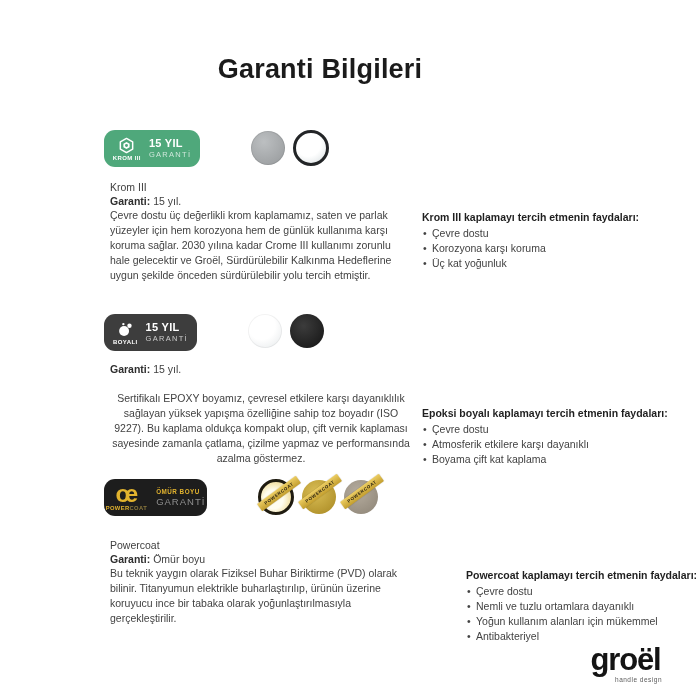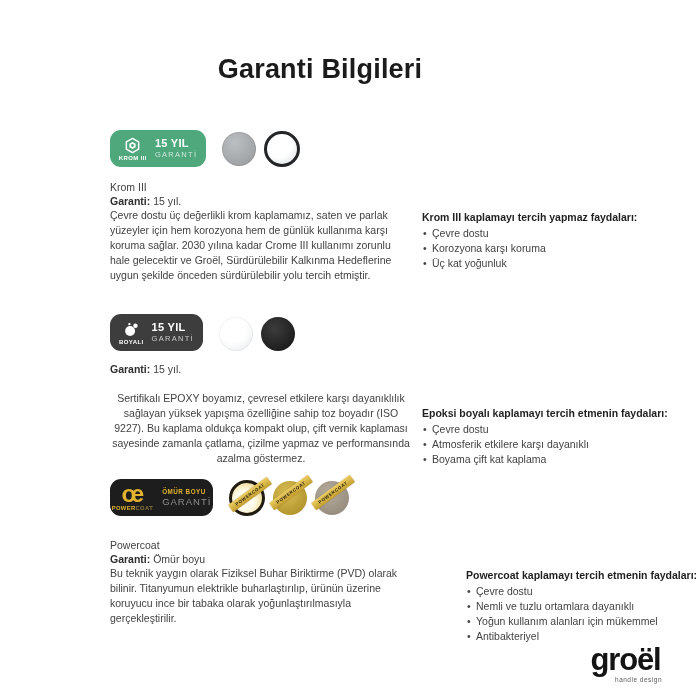--- a/index.html
+++ b/index.html
@@ -3,21 +3,21 @@
 <meta charset="utf-8">
 <style>
   * { margin:0; padding:0; box-sizing:border-box; }
   html,body { width:700px; height:700px; background:#ffffff; font-family:"Liberation Sans", sans-serif; }
   .page { position:relative; width:700px; height:700px; background:#fff; overflow:hidden; }
 
   .title { position:absolute; top:54px; left:0; width:640px; text-align:center;
            font-size:27px; font-weight:800; color:#1b1b1b; letter-spacing:0.2px; }
 
   
-  .badge-row { position:absolute; left:110px; display:flex; align-items:flex-end; }
+  .badge-row { position:absolute; left:104px; display:flex; align-items:flex-start;gap:35px; }
   .badge { display:flex; align-items:center; justify-content:center; height:37px; border-radius:11px; }
   .badge-krom { width:96px; background:#4fa87b; }
   .badge-boyali { width:93px; background:#3d3d3d; }
   .badge-powercoat { width:103px; background:#1d1d1d; }
   .badge-icon-col { display:flex; flex-direction:column; align-items:center; justify-content:center; margin-right:8px; }
   .badge-icon-label { font-size:6px; font-weight:700; color:#fff; letter-spacing:0.4px; margin-top:1px; }
   .badge-text-col { display:flex; flex-direction:column; align-items:flex-start; line-height:1; }
   .badge-line1 { font-size:11px; font-weight:800; color:#ffffff; letter-spacing:0.3px; }
   .badge-line2 { font-size:7.5px; font-weight:400; color:rgba(255,255,255,0.72); letter-spacing:1.3px; margin-top:2px; }
 
@@ -98,21 +98,21 @@
   </div>
 
   <div class="name-block" style="top:180px;">
     <div>Krom III</div>
     <div><span class="warranty-label">Garanti:</span> <span>15 yıl.</span></div>
   </div>
 
   <div class="desc" style="top:208px;">Çevre dostu üç değerlikli krom kaplamamız, saten ve parlak yüzeyler için hem korozyona hem de günlük kullanıma karşı koruma sağlar. 2030 yılına kadar Crome III kullanımı zorunlu hale gelecektir ve Groël, Sürdürülebilir Kalkınma Hedeflerine uygun şekilde önceden sürdürülebilir yolu tercih etmiştir.</div>
 
   <div class="benefits" style="top:210px;">
-    <div class="benefits-title">Krom III kaplamayı tercih yapmaz faydaları:</div>
+    <div class="benefits-title">Krom III kaplamayı tercih etmenin faydaları:</div>
     <ul>
         <li>Çevre dostu</li>
         <li>Korozyona karşı koruma</li>
         <li>Üç kat yoğunluk</li>
       </ul>
   </div>
 
   <div class="badge-row" style="top:314px;">
     <div class="badge badge-boyali">
       <div class="badge-icon-col">

